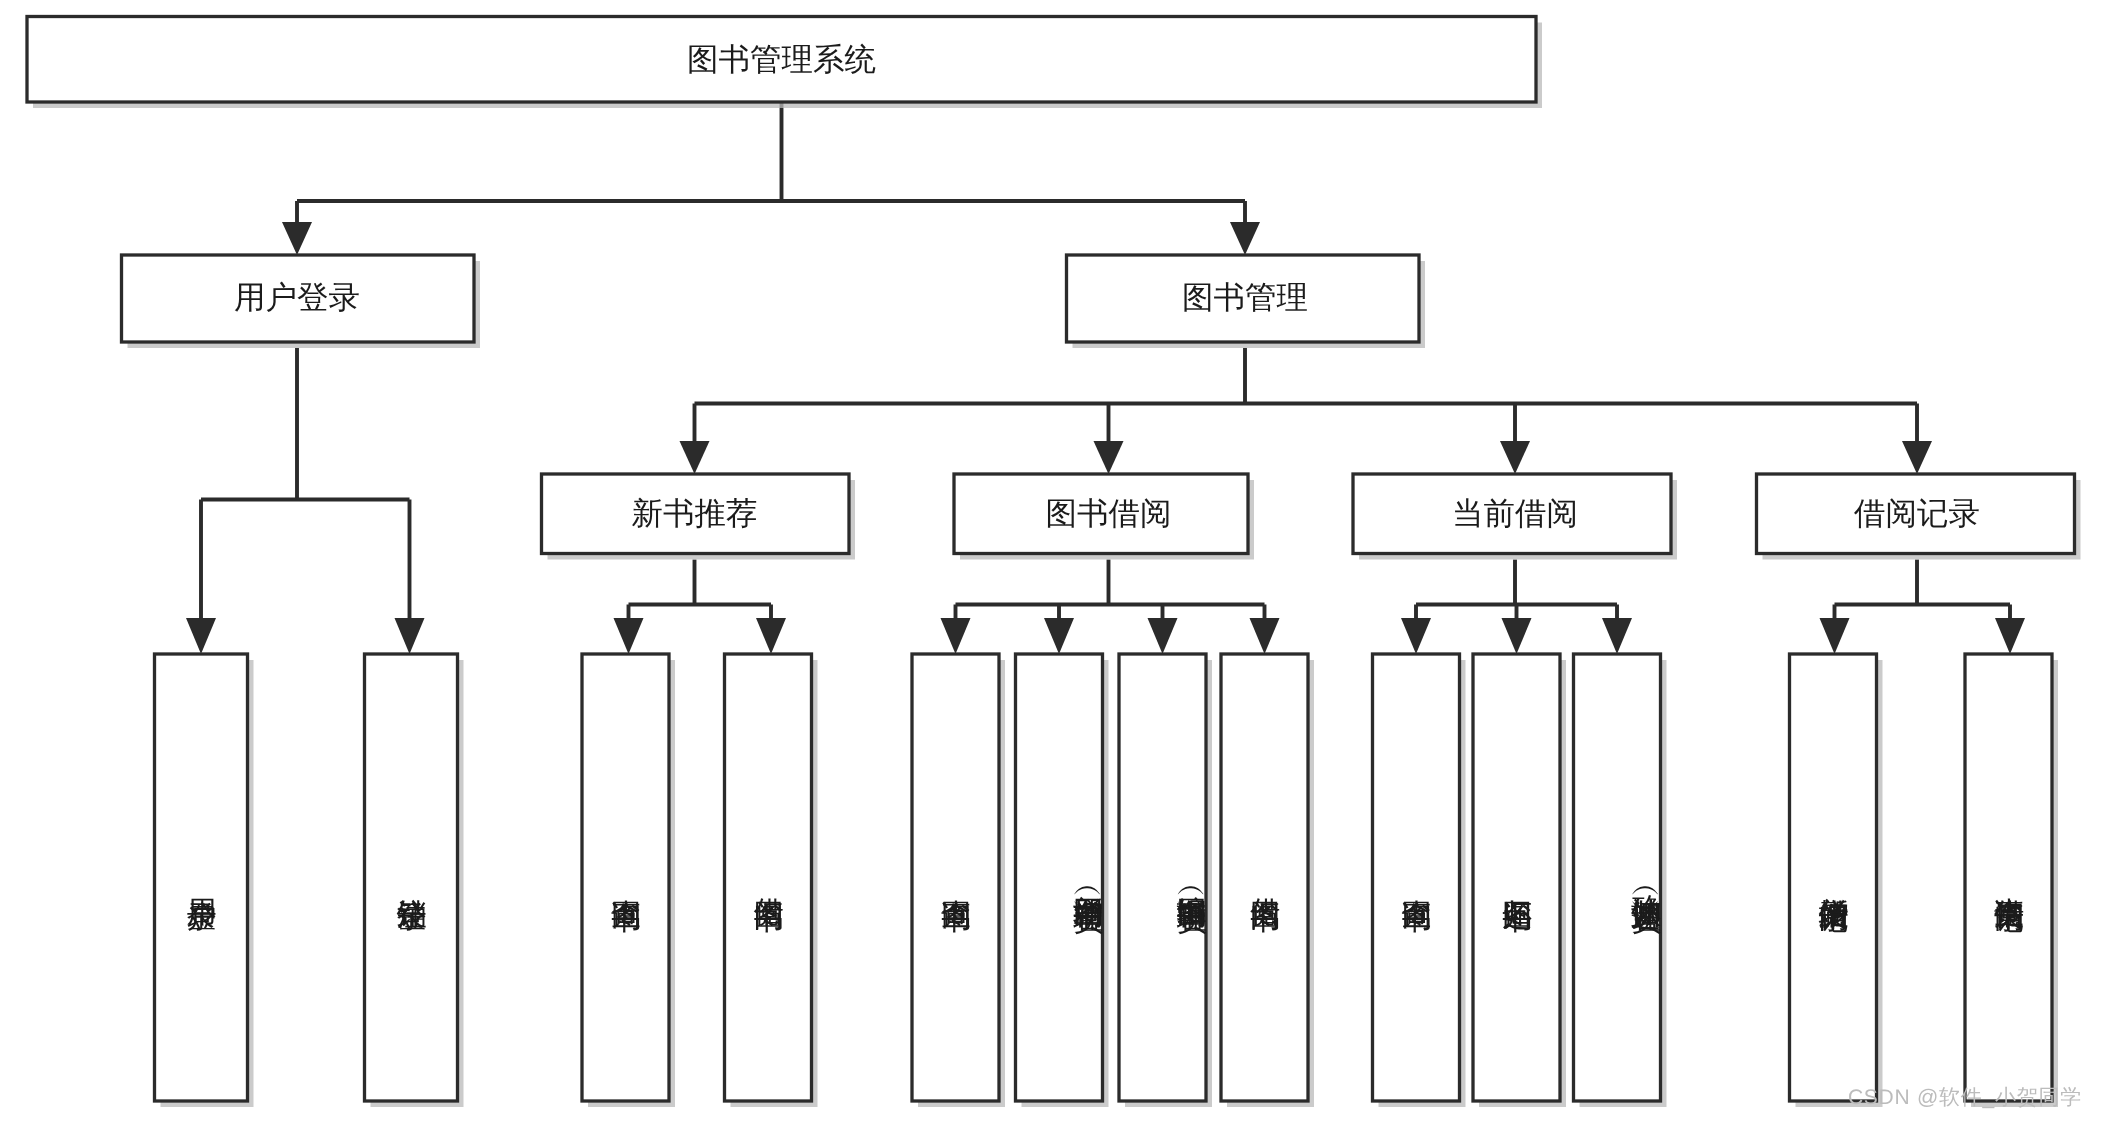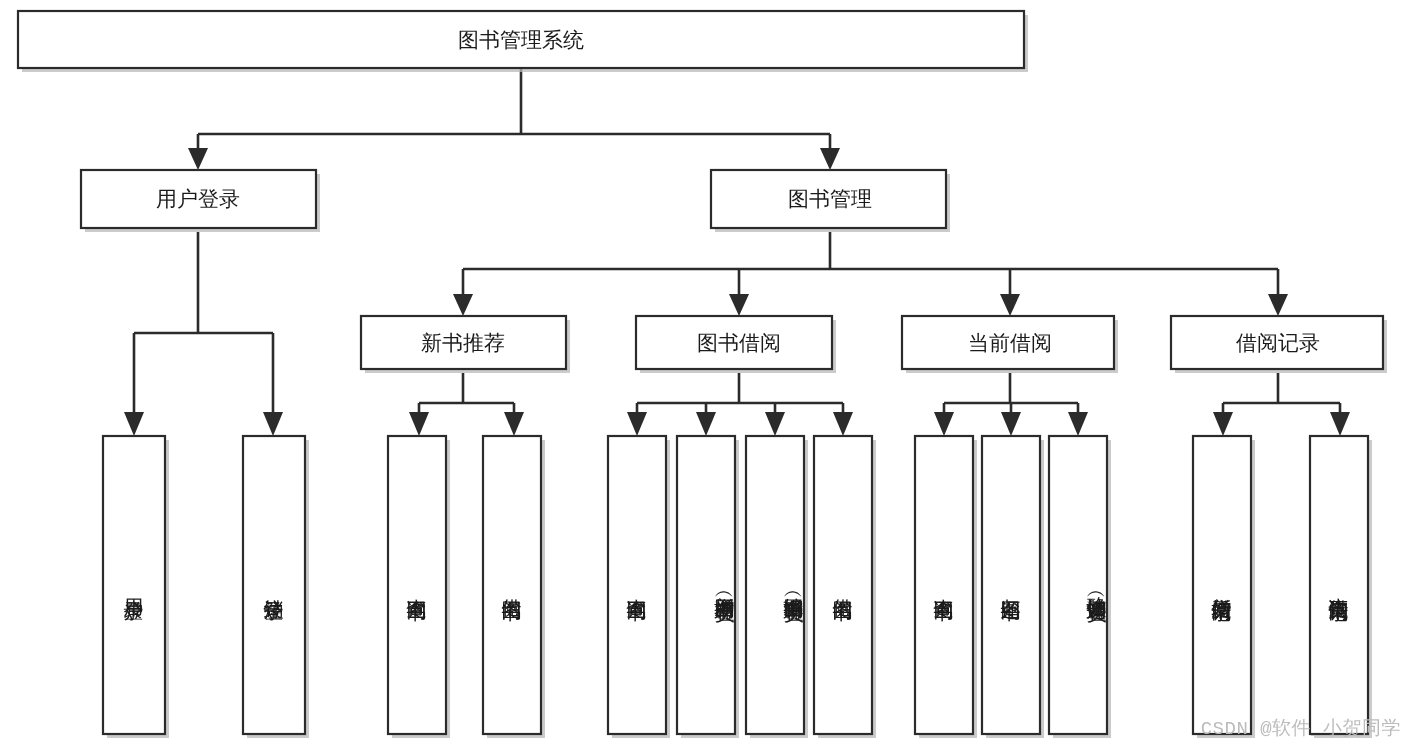--- a/index.html
+++ b/index.html
@@ -61,24 +61,24 @@
     line-height: 1;
     display: flex;
     align-items: center;
     justify-content: center;
     text-align: center;
     white-space: nowrap;
     pointer-events: none;
   }
   .watermark {
     position: absolute;
-    right: 4px;
+    right: 17px;
     bottom: 6px;
-    font-family: Liberation Mono, monospace;
-    font-size: 19px;
+    font-family: Liberation Sans, sans-serif;
+    font-size: 14px;
     color: #bcbcbc;
     letter-spacing: 0.5px;
     white-space: nowrap;
   }
 </style>
 </head>
 <body>
 
 <div id="diagram-root">
 

